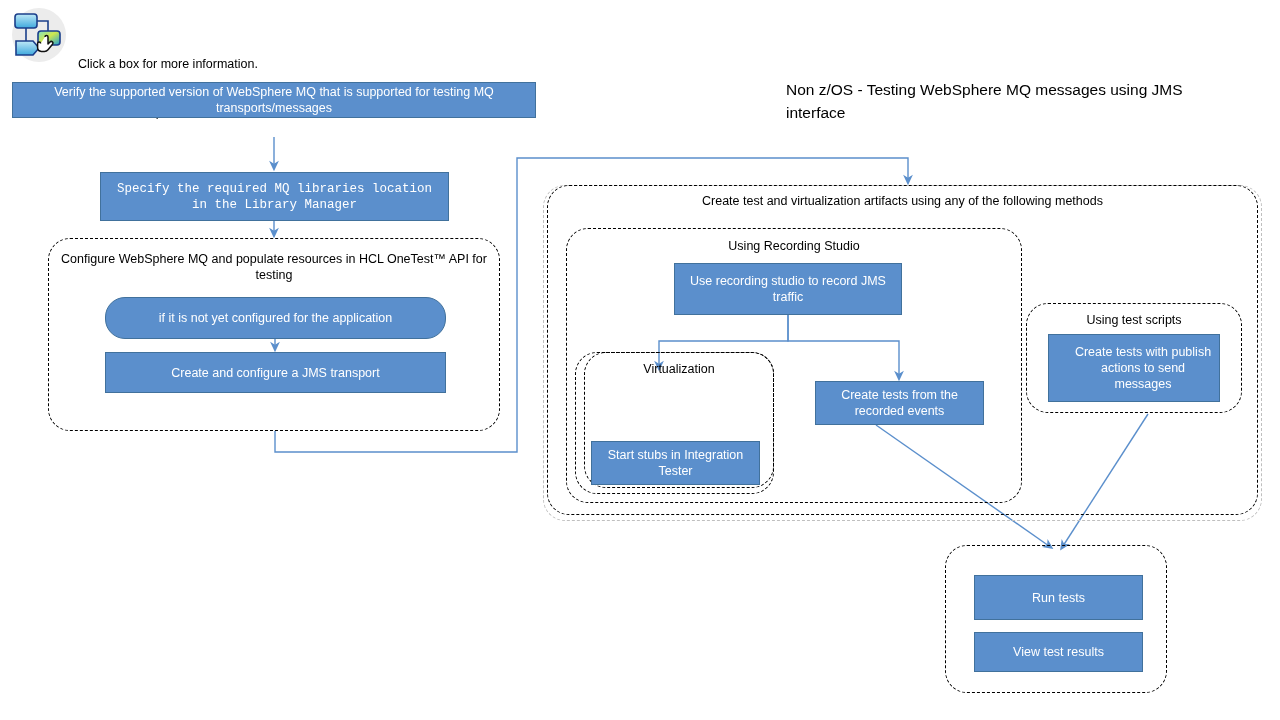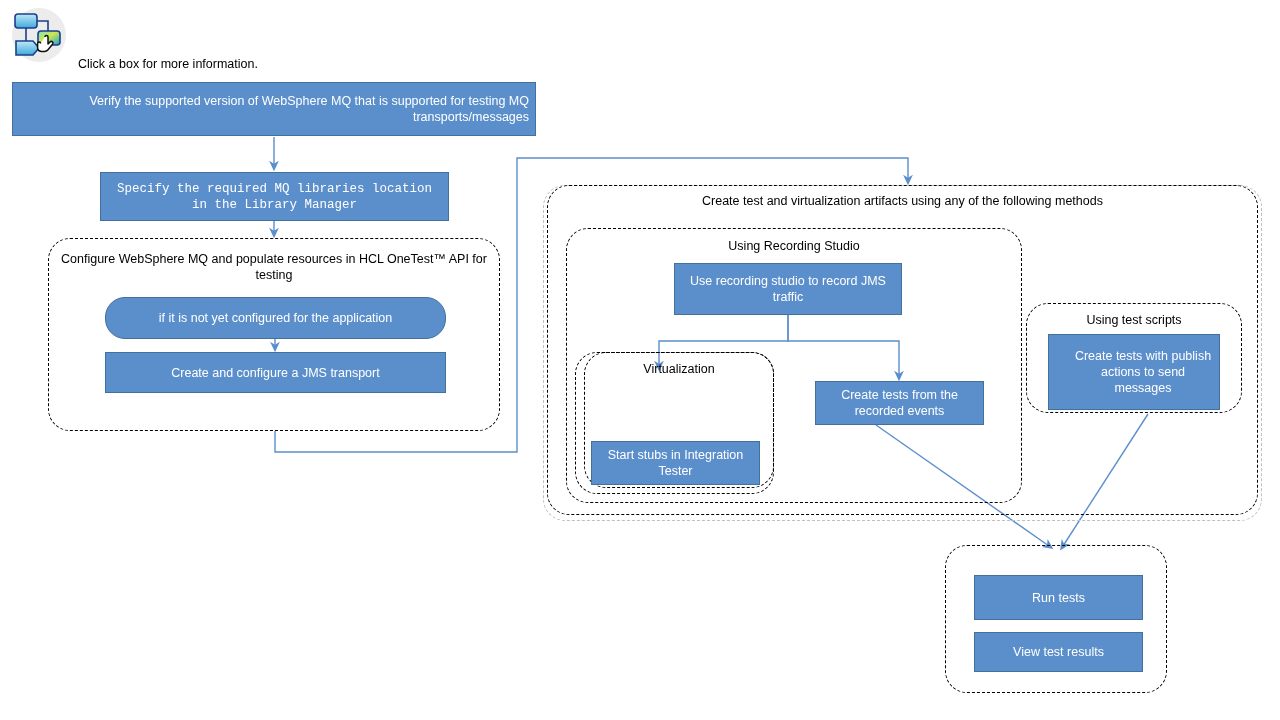--- a/index.html
+++ b/index.html
@@ -129,20 +129,21 @@
     </svg>
   </div>
   <div id="hint-text">
     <div>Click a box for more information.</div>
     <div>Shift-click to open a new browser.</div>
   </div>
 </div>
 
 <div id="diagram">
 
+  <div id="diagram-title">Non z/OS - Testing WebSphere MQ messages using JMS interface</div>
 
   <svg id="connector-layer" viewBox="0 0 1280 720" xmlns="http://www.w3.org/2000/svg">
     <defs>
       <marker id="arrow" markerWidth="9" markerHeight="9" refX="4.2" refY="4.5" orient="auto" markerUnits="strokeWidth">
         <path d="M0.5,1 L8,4.5 L0.5,8 L2.6,4.5 Z" fill="#5b8fcc"></path>
       </marker>
     </defs>
     <g fill="none" stroke="#5b8fcc" stroke-width="1.4">
 
       <path d="M274,137 L274,166" marker-end="url(#arrow)"></path>
@@ -155,21 +156,21 @@
 
       <path d="M788,315 L788,341 L659,341 L659,366" marker-end="url(#arrow)"></path>
       <path d="M788,315 L788,341 L899,341 L899,376" marker-end="url(#arrow)"></path>
 
       <path d="M876,425 L1049,546" marker-end="url(#arrow)"></path>
 
       <path d="M1148,414 L1063,546" marker-end="url(#arrow)"></path>
     </g>
   </svg>
 
-  <div class="pbox" style="left:12px; top:82px; width:524px; height:54px;text-align:right;">
+  <div class="pbox" style="left:12px; top:82px; width:524px; height:36px;">
     <span>Verify the supported version of WebSphere MQ that is supported for testing MQ transports/messages</span>
   </div>
 
   <div class="pbox" style="left:100px; top:172px; width:349px; height:49px;font-family:Liberation Mono, monospace;">
     <span>Specify the required MQ libraries location in the Library Manager</span>
   </div>
 
   <div class="group" style="left:48px; top:238px; width:452px; height:193px;">
     <div class="group-label" style="top:12px;">Configure WebSphere MQ and populate resources in HCL OneTest™ API for testing</div>
   </div>
@@ -206,21 +207,21 @@
   </div>
 
   <div class="pbox" style="left:815px; top:381px; width:169px; height:44px;">
     <span>Create tests from the recorded events</span>
   </div>
 
   <div class="group" style="left:1026px; top:303px; width:216px; height:110px;">
     <div class="group-label" style="top:8px;">Using test scripts</div>
   </div>
 
-  <div class="pbox" style="left:1048px; top:334px; width:172px; height:76px;padding-left:24px;">
+  <div class="pbox" style="left:1048px; top:334px; width:172px; height:68px;padding-left:24px;">
     <span>Create tests with publish actions to send messages</span>
   </div>
 
   <div class="group" style="left:945px; top:545px; width:222px; height:148px;"></div>
 
   <div class="pbox" style="left:974px; top:575px; width:169px; height:45px;">
     <span>Run tests</span>
   </div>
 
   <div class="pbox" style="left:974px; top:632px; width:169px; height:40px;">

